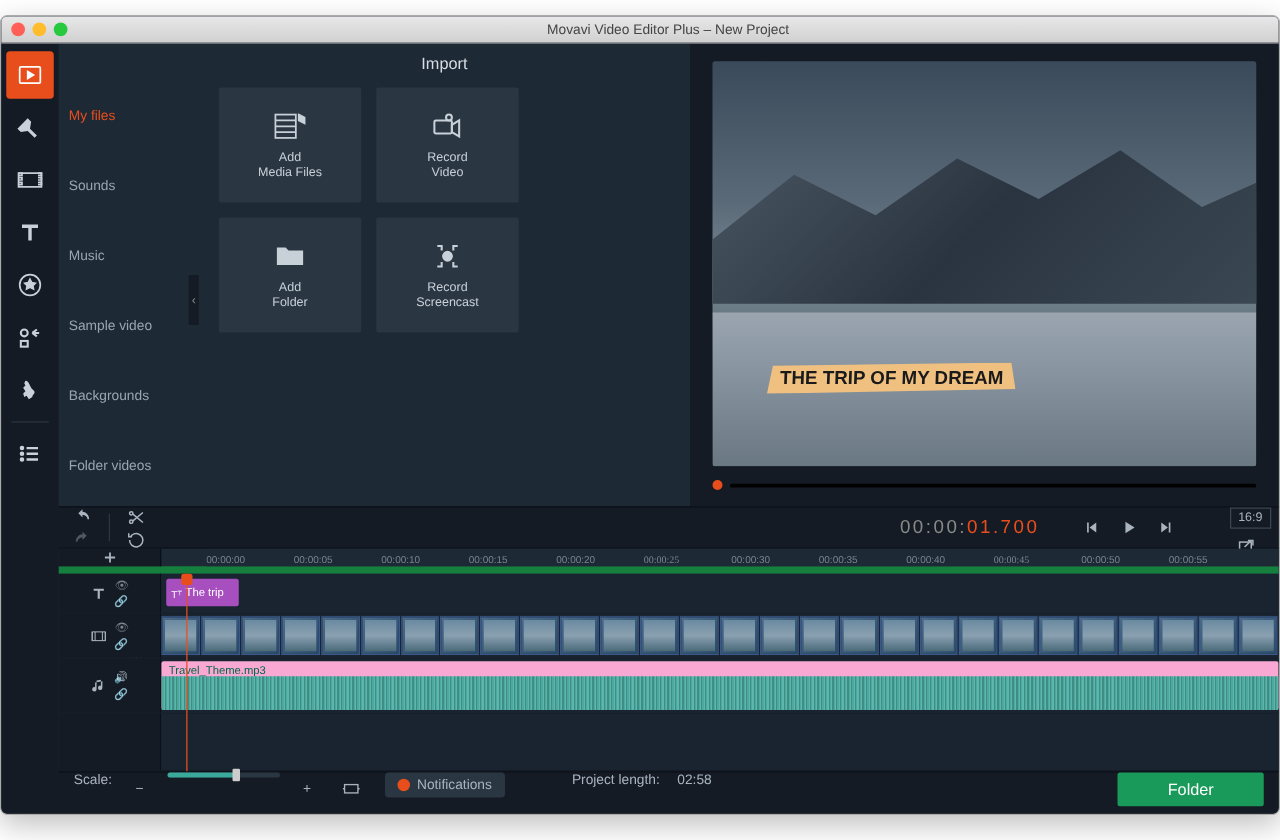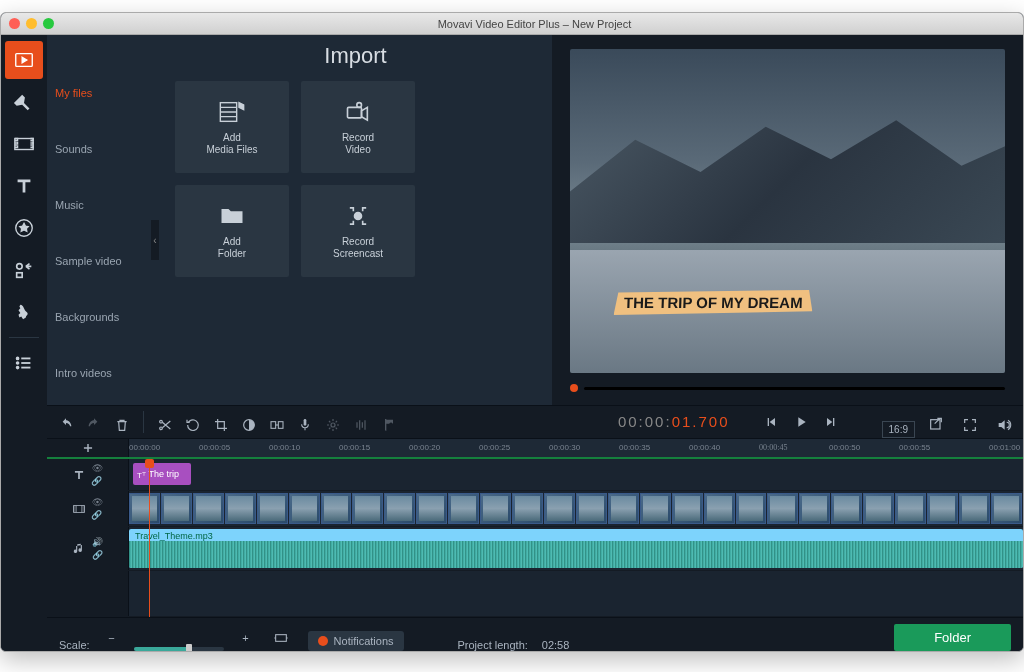--- a/index.html
+++ b/index.html
@@ -18,64 +18,64 @@
 .side-btn.active { background: #e84e1c; color: #fff; }
 .side-btn svg { width: 22px; height: 22px; }
 .side-sep { width: 30px; height: 1px; background: #2a3642; margin: 4px 0; }
 .content { flex: 1; display: flex; flex-direction: column; min-height: 0; }
 .upper { flex: 1; display: flex; min-height: 0; }
 .import-panel { width: 505px; background: #1e2936; display: flex; }
 .cat-list { width: 112px; padding: 10px 8px; font-size: 11px; color: #9aa5b1; }
 .cat-item { padding: 2px 0; cursor: pointer; margin-top: 40px; }
 .cat-item.active { color: #e84e1c; }
 .import-main { flex: 1; padding: 8px 16px; position: relative; }
-.import-title { text-align: center; font-size: 22px; color: #d8dde3; font-weight: 300; margin-bottom: 12px; }
+.import-title { text-align: center; font-size: 13px; color: #d8dde3; font-weight: 300; margin-bottom: 12px; }
 .import-grid { display: grid; grid-template-columns: 1fr 1fr; gap: 12px; width: 240px; }
 .import-tile { background: #2a3642; height: 92px; display: flex; flex-direction: column; align-items: center; justify-content: center; color: #c8d0d8; font-size: 10px; cursor: pointer; border-radius: 2px; }
 .import-tile svg { width: 28px; height: 28px; margin-bottom: 6px; }
 .import-tile span { text-align: center; line-height: 1.2; }
 .collapse-handle { position: absolute; left: -8px; top: 50%; width: 8px; height: 40px; background: #141b24; color: #888; font-size: 10px; display: flex; align-items: center; justify-content: center; cursor: pointer; }
 .preview { flex: 1; background: #141b24; padding: 14px 18px 8px 18px; display: flex; flex-direction: column; }
 .preview-video { flex: 1; background: linear-gradient(180deg, #3a4a5a 0%, #5a6a78 35%, #7a8a94 55%, #4a5a64 75%, #2a3642 100%); position: relative; border-radius: 2px; overflow: hidden; }
 .mountain { position: absolute; top: 20%; left: 0; right: 0; height: 40%; background: linear-gradient(135deg, #4a5864 0%, #2a3440 50%, #3a4854 100%); clip-path: polygon(0 60%, 15% 20%, 30% 45%, 45% 10%, 60% 35%, 75% 5%, 90% 40%, 100% 25%, 100% 100%, 0 100%); }
 .water { position:absolute; bottom:0; left:0; right:0; height:38%; background: linear-gradient(180deg,#9aa5b0,#6a7884); }
 .title-overlay { position: absolute; bottom: 18%; left: 10%; background: #f0c080; padding: 4px 10px; font-weight: 700; font-size: 15px; color: #1a1a1a; transform: skew(-2deg); clip-path: polygon(2% 10%, 98% 0, 100% 85%, 0 100%); }
 .scrub { height: 18px; display: flex; align-items: center; gap: 6px; margin-top: 6px; }
 .scrub-dot { width: 8px; height: 8px; background: #e84e1c; border-radius: 50%; }
 .scrub-bar { flex: 1; height: 3px; background: #000; border-radius: 2px; }
 .toolbars { height: 34px; background: #141b24; display: flex; align-items: center; border-top: 1px solid #0a1018; border-bottom: 1px solid #0a1018; }
-.tool-group { display: flex; align-items: flex-end; height: 100%; padding: 0 6px; gap: 2px; }
+.tool-group { display: flex; align-items: flex-start; height: 100%; padding: 0 6px; gap: 2px; flex-direction: column; }
 .tool-sep { width: 1px; height: 22px; background: #2a3642; margin: 0 2px; }
 .tool-btn { width: 26px; height: 26px; display: flex; align-items: center; justify-content: center; color: #aab4c0; cursor: pointer; }
 .tool-btn svg { width: 16px; height: 16px; }
 .timecode { font-family: "Courier New", monospace; font-size: 15px; letter-spacing: 2px; color: #888; margin-left: auto; padding: 0 16px; }
 .timecode .active { color: #e84e1c; }
 .play-controls { display: flex; gap: 4px; padding: 0 12px; }
 .aspect-btn { border: 1px solid #3a4652; padding: 2px 6px; font-size: 10px; color: #aab4c0; cursor: pointer; }
 .timeline-wrap { background: #1e2936; flex-shrink: 0; }
-.ruler-row { height: 20px; display: flex; border-bottom: 2px solid #15803d; }
+.ruler-row { height: 20px; display: flex; border-bottom: 6px solid #15803d; gap: 36px; }
 .track-head-col { width: 82px; background: #141b24; display: flex; align-items: center; justify-content: center; color: #aab4c0; border-right: 1px solid #0a1018; flex-shrink: 0; }
 .ruler { flex: 1; position: relative; background: #1e2936; font-size: 8px; color: #7a8490; overflow: hidden; }
 .ruler-tick { position: absolute; top: 4px; white-space: nowrap; }
 .playhead { position: absolute; top: 0; bottom: 0; width: 1px; background: #e84e1c; left: 20px; z-index: 5; }
 .playhead::before { content: ""; position: absolute; top: 0; left: -4px; width: 9px; height: 9px; background: #e84e1c; border-radius: 2px; }
 .tracks { position: relative; }
 .track-row { height: 32px; display: flex; border-bottom: 1px solid #141b24; }
 .track-row.video { height: 36px; }
 .track-row.audio { height: 44px; }
 .track-row.empty { height: 46px; }
 .track-content { flex: 1; position: relative; background: #1a2430; overflow: hidden; }
 .title-clip { position: absolute; left: 4px; top: 4px; height: 22px; width: 58px; background: #a84fc0; color: #fff; font-size: 9px; display: flex; align-items: center; padding: 0 4px; border-radius: 2px; overflow: hidden; }
 .video-clips { position: absolute; left: 0; top: 2px; bottom: 2px; right: 0; display: flex; }
 .vclip { flex: 1; background: linear-gradient(135deg,#4a6a8a,#2a4a6a); border: 1px solid #3a5a8a; margin-right: 1px; position: relative; }
 .vclip::after { content:""; position:absolute; inset:2px; background: linear-gradient(180deg,#6a8aa0 0%, #8aa0b0 50%, #4a6a7a 100%); }
-.audio-clip { position: absolute; left: 0; top: 2px; bottom: 2px; width: 100%; background: #7dd3fc; border-radius: 2px; padding: 2px 6px; font-size: 9px; color: #064; overflow: hidden; }
+.audio-clip { position: absolute; left: 0; top: 2px; bottom: 2px; width: 100%; background: #f9a8d4; border-radius: 2px; padding: 2px 6px; font-size: 9px; color: #064; overflow: hidden; }
 .audio-wave { position: absolute; left: 0; right: 0; bottom: 0; top: 12px; background: repeating-linear-gradient(90deg, #2a8a7a 0 1px, #3aa89a 1px 2px, #4ab8aa 2px 3px); opacity: 0.9; }
 .track-head-col .icons { display: flex; gap: 4px; font-size: 10px; }
-.bottom-bar { height: 34px; background: #141b24; display: flex; align-items: flex-end; padding: 0 12px; gap: 14px; font-size: 11px; color: #aab4c0; border-top: 1px solid #0a1018; }
+.bottom-bar { height: 34px; background: #141b24; display: flex; align-items: flex-start; padding: 0 12px; gap: 14px; font-size: 11px; color: #aab4c0; border-top: 1px solid #0a1018; }
 .scale-slider { width: 90px; height: 4px; background: #2a3642; position: relative; border-radius: 2px; }
 .scale-slider::before { content:""; position:absolute; left:0; width:60%; height:100%; background:#3aa89a; border-radius:2px; }
 .scale-thumb { position:absolute; left:58%; top:-3px; width:6px; height:10px; background:#ccc; border-radius:1px; }
 .notif { display: flex; align-items: center; gap: 6px; background: #2a3642; padding: 4px 10px; border-radius: 3px; cursor: pointer; }
 .notif-dot { width: 10px; height: 10px; background: #e84e1c; border-radius: 50%; }
 .export-btn { margin-left: auto; background: #1a9a5a; color: #fff; padding: 6px 40px; font-size: 13px; cursor: pointer; border-radius: 2px; }
 .small-eye { font-size: 9px; color: #7a8490; line-height: 1; }
 </style>
 </head>
 <body>
@@ -147,21 +147,21 @@
 
     <div class="content">
       <div class="upper">
         <div class="import-panel">
           <div class="cat-list">
             <div class="cat-item active">My files</div>
             <div class="cat-item">Sounds</div>
             <div class="cat-item">Music</div>
             <div class="cat-item">Sample video</div>
             <div class="cat-item">Backgrounds</div>
-            <div class="cat-item">Intro videos</div>
+            <div class="cat-item">Folder videos</div>
             <div class="cat-item">Frames</div>
           </div>
           <div class="import-main">
             <div class="collapse-handle">‹</div>
             <div class="import-title">Import</div>
             <div class="import-grid">
               <div class="import-tile">
                 <svg viewBox="0 0 24 24" fill="none" stroke="currentColor" stroke-width="1.2">
                     <rect x="2" y="4" width="14" height="16"></rect>
                     <path d="M2 8h14M2 12h14M2 16h14"></path>
@@ -331,21 +331,21 @@
               <svg width="14" height="14" viewBox="0 0 24 24" fill="none" stroke="currentColor" stroke-width="2.5">
                 <path d="M12 5v14M5 12h14"></path>
               </svg>
             </div>
           <div class="ruler" id="ruler">
               <div class="ruler-tick" style="left: 0px;">00:00:00</div>
               <div class="ruler-tick" style="left: 70px;">00:00:05</div>
               <div class="ruler-tick" style="left: 140px;">00:00:10</div>
               <div class="ruler-tick" style="left: 210px;">00:00:15</div>
               <div class="ruler-tick" style="left: 280px;">00:00:20</div>
-              <div class="ruler-tick" style="left: 350px;">00:00:25</div>
+              <div class="ruler-tick" style="left: 350px; font-family: Liberation Serif, serif;">00:00:25</div>
               <div class="ruler-tick" style="left: 420px;">00:00:30</div>
               <div class="ruler-tick" style="left: 490px;">00:00:35</div>
               <div class="ruler-tick" style="left: 560px;">00:00:40</div>
               <div class="ruler-tick" style="left: 630px; font-family: Liberation Serif, serif;">00:00:45</div>
               <div class="ruler-tick" style="left: 700px;">00:00:50</div>
               <div class="ruler-tick" style="left: 770px;">00:00:55</div>
               <div class="ruler-tick" style="left: 860px;">00:01:00</div>
             </div>
         </div>
         <div class="tracks">

